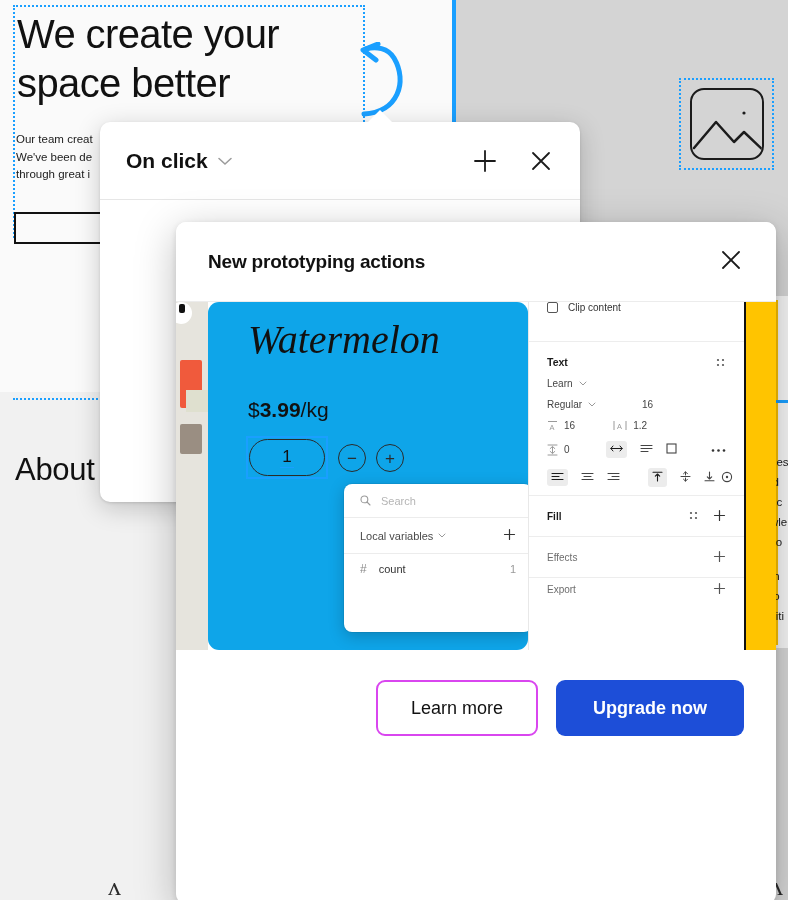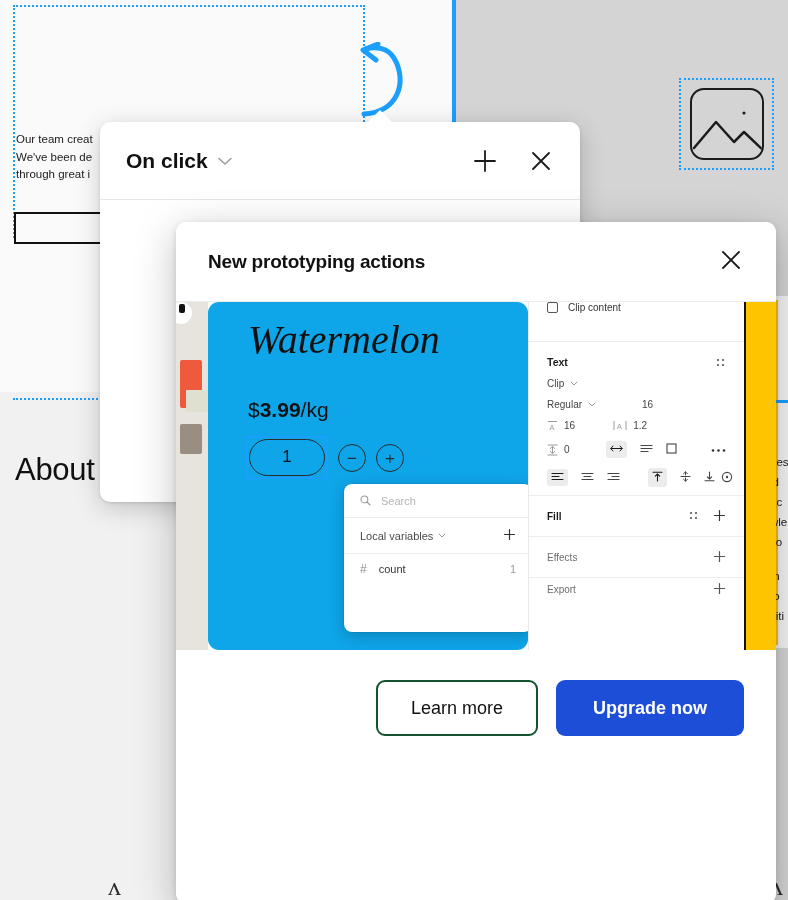--- a/index.html
+++ b/index.html
@@ -198,34 +198,36 @@
   .pr-row-title .r { margin-left:auto; display:flex; align-items:center; gap:14px; }
   .yellowstrip { position:absolute; left:568px; top:0; width:32px; height:348px; background:#ffc400; border-left:2px solid #111; }
 
   .modal-body { padding:36px 32px 0; }
   .modal-text { font-size:18px; line-height:31px; color:#1b1b1b; }
   .modal-footer { display:flex; justify-content:flex-end; gap:18px; padding:30px 32px 0; }
   .btn {
     height:56px; border-radius:9px; display:flex; align-items:center; justify-content:center;
     font-size:18px; font-weight:bold; cursor:pointer; padding:0 26px;
   }
-  .btn-secondary { border:2px solid #14532d; background:#fff; color:#111; min-width:162px; font-weight:normal; }
+  .btn-secondary { border:2px solid #d946ef; background:#fff; color:#111; min-width:162px; font-weight:normal; }
   .btn-primary { background:#1d4ed8; color:#fff; min-width:188px; }
 </style>
 </head>
 <body>
 
 <div id="stage">
 
   <div class="canvas-bg"></div>
   <div class="blue-vline"></div>
 
   <div class="web-frame">
     <div class="web-frame-lower"></div>
     <div class="sel-box-hero"></div>
+    <div class="hero-h1">We create your
+space better</div>
     <div class="hero-body">Our team creat
 We've been de
 through great i</div>
     <div class="hero-btn">
       <span>Get started</span>
     </div>
     <div class="dotted-rule"></div>
     <div class="about-h2">About</div>
   </div>
 
@@ -367,21 +369,21 @@
               <svg width="11" height="11" viewBox="0 0 11 11">
                   <circle cx="3" cy="3" r="1.1" fill="#555"></circle>
                   <circle cx="8" cy="3" r="1.1" fill="#555"></circle>
                   <circle cx="3" cy="8" r="1.1" fill="#555"></circle>
                   <circle cx="8" cy="8" r="1.1" fill="#555"></circle>
                 </svg>
             </span>
           </div>
 
           <div class="pr-line">
-            <span>Clip</span>
+            <span>Learn</span>
             <svg width="8" height="5" viewBox="0 0 8 5">
                 <path d="M1 1 L4 4 L7 1" stroke="#9a9a9a" stroke-width="1" fill="none" stroke-linecap="round"></path>
               </svg>
           </div>
 
           <div class="pr-line">
             <span>Regular</span>
             <svg width="8" height="5" viewBox="0 0 8 5">
                 <path d="M1 1 L4 4 L7 1" stroke="#9a9a9a" stroke-width="1" fill="none" stroke-linecap="round"></path>
               </svg>

